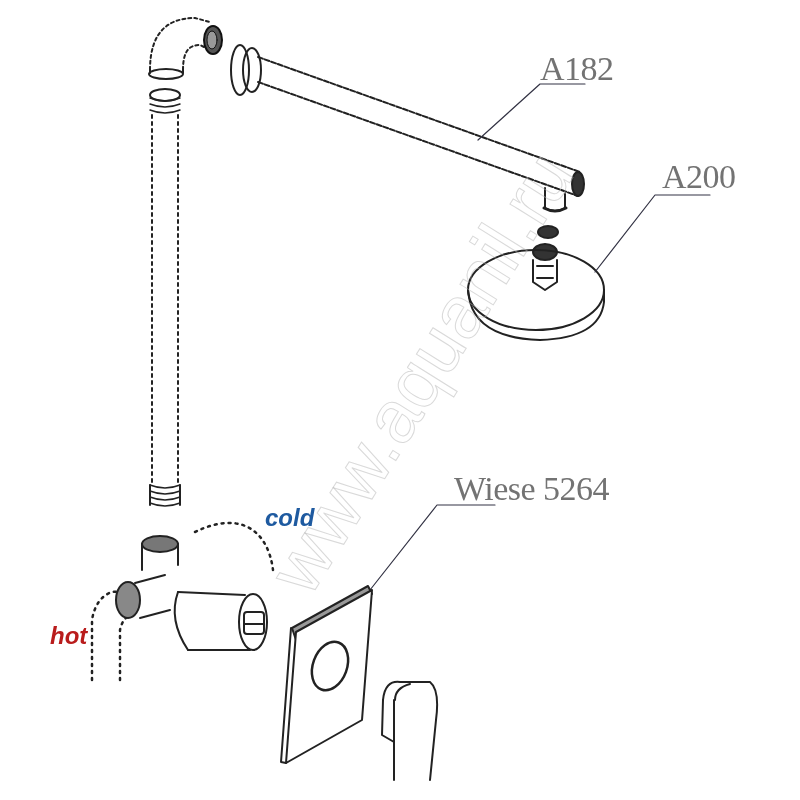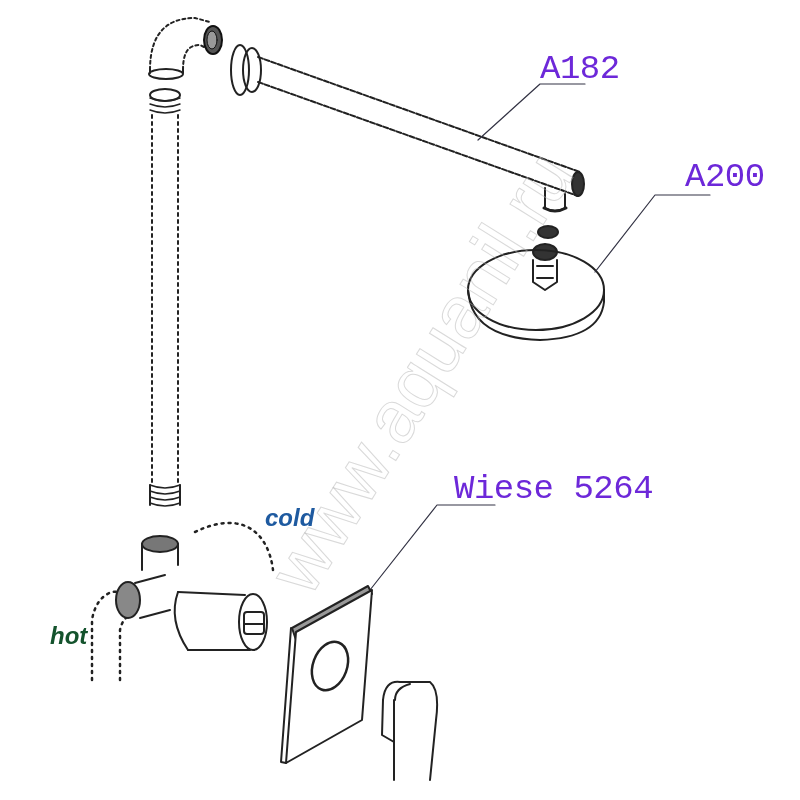--- a/index.html
+++ b/index.html
@@ -1,18 +1,18 @@
 <!DOCTYPE html>
 <html><head>
 <meta charset="utf-8">
 <style>
   html, body { margin:0; padding:0; background:#ffffff; }
   body { width:800px; height:800px; position:relative; overflow:hidden; font-family:"Liberation Sans", sans-serif; }
   #diagram { position:absolute; left:0; top:0; width:800px; height:800px; }
-  .label { position:absolute; color:#6d28d9; font-size:34px; font-family:Liberation Mono, monospace; letter-spacing:-0.5px; line-height:1; }
+  .label { position:absolute; color:#737373; font-size:34px; font-family:Liberation Serif, serif; letter-spacing:-0.5px; line-height:1; }
   .flow { position:absolute; font-size:24px; font-weight:bold; font-style:italic; font-family:"Liberation Sans", sans-serif; line-height:1; }
   .watermark { position:absolute; left:170px; top:330px; font-size:74px; color:rgba(200,200,200,0.35); transform:rotate(-58deg); transform-origin:center; font-family:"Liberation Sans", sans-serif; white-space:nowrap; -webkit-text-stroke:1px rgba(180,180,180,0.5); color:transparent; }
 </style>
 </head>
 <body>
 
 <svg id="diagram" viewBox="0 0 800 800" xmlns="http://www.w3.org/2000/svg">
   <g fill="none" stroke="#222" stroke-width="2" stroke-linecap="round" stroke-linejoin="round">
 
     <g stroke-dasharray="3 3">
@@ -88,16 +88,16 @@
       <path d="M383 700 L382 735 L394 742"></path>
       <path d="M395 700 Q395 688 410 684"></path>
       <path d="M394 700 L394 780"></path>
     </g>
   </g>
 </svg>
 
 <div class="watermark">www.aquanil.ru</div>
 
 <div class="label" style="left:540px; top:52px;">A182</div>
-<div class="label" style="left:662px; top:160px;margin-left:23px;">A200</div>
+<div class="label" style="left:662px; top:160px;">A200</div>
 <div class="label" style="left:454px; top:472px;">Wiese 5264</div>
 <div class="flow" style="left:265px; top:506px; color:#1e5aa0;">cold</div>
-<div class="flow" style="left:50px; top:624px; color:#14532d;">hot</div>
+<div class="flow" style="left:50px; top:624px; color:#b91c1c;">hot</div>
 
 </body></html>

